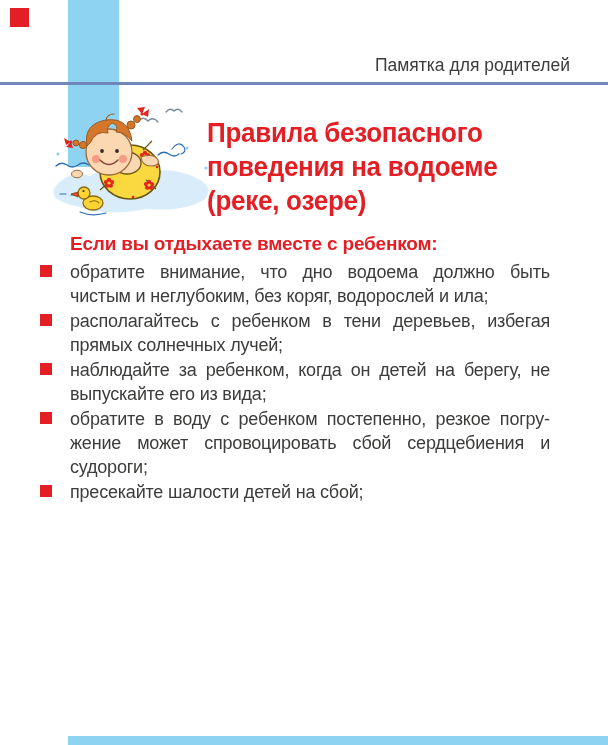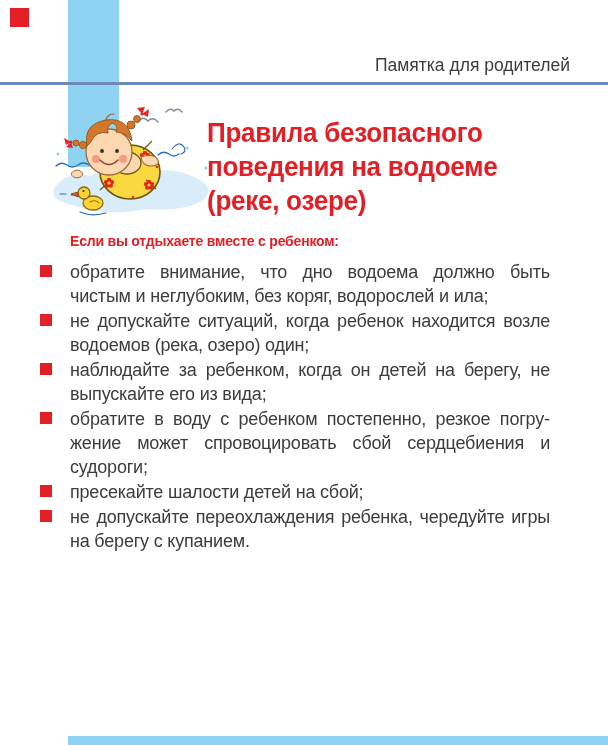--- a/index.html
+++ b/index.html
@@ -12,21 +12,21 @@
   .header-label{position:absolute;top:55px;right:38px;font-size:17.5px;color:var(--body-text);}
   .rule{position:absolute;top:82px;left:0;width:608px;height:3px;background:var(--rule-blue);}
   .bottom-bar{position:absolute;left:68px;bottom:0;width:540px;height:9px;background:var(--stripe-blue);}
   .illustration{position:absolute;left:46px;top:94px;width:175px;height:130px;}
   .title{
     position:absolute;left:207px;top:116px;color:var(--accent-red);
     font-weight:bold;font-size:28px;line-height:34px;letter-spacing:-0.3px;
     transform:scaleX(0.93);transform-origin:left top;white-space:nowrap;
   }
   .title span{display:block;}
-  .subtitle{position:absolute;left:70px;top:233px;color:var(--accent-red);font-weight:bold;font-size:14px;letter-spacing:-0.2px;}
+  .subtitle{position:absolute;left:70px;top:233px;color:var(--accent-red);font-weight:bold;font-size:19px;letter-spacing:-0.2px;}
   .list{position:absolute;left:40px;top:260px;width:522px;}
   .item{
     position:relative;padding-left:30px;margin:0 12px 1px 0;
     text-align:justify;font-size:18px;line-height:24px;
     color:var(--body-text);letter-spacing:-0.2px;
   }
   .bullet{position:absolute;left:0;top:5px;width:12px;height:12px;background:var(--accent-red);}
 </style>
 </head>
 <body>
@@ -135,39 +135,32 @@
 <div class="list">
     <div class="item">
     <span class="bullet"></span>
     <span>обратите внимание, что дно водоема должно быть чистым и неглубоким, без коряг, водорослей и ила;</span>
   </div>
     <div class="item">
     <span class="bullet"></span>
   </div>
     <div class="item">
     <span class="bullet"></span>
+    <span>располагайтесь с ребенком в тени деревьев, избегая прямых солнечных лучей;</span>
   </div>
     <div class="item">
     <span class="bullet"></span>
-  </div>
-    <div class="item">
-    <span class="bullet"></span>
-    <span>не допускайте ситуаций, когда ребенок находится возле водоемов (река, озеро) один;</span>
   </div>
     <div class="item">
     <span class="bullet"></span>
     <span>наблюдайте за ребенком, когда он детей на берегу, не выпускайте его из вида;</span>
   </div>
     <div class="item">
     <span class="bullet"></span>
     <span>обратите в воду с ребенком постепенно, резкое погру­жение может спровоцировать сбой сердцебиения и судороги;</span>
   </div>
     <div class="item">
     <span class="bullet"></span>
     <span>пресекайте шалости детей на сбой;</span>
   </div>
-    <div class="item">
-    <span class="bullet"></span>
-    <span>не допускайте переохлаждения ребенка, чередуйте игры на берегу с купанием.</span>
-  </div>
   </div>
 
 <div class="bottom-bar"></div>
 
 </body></html>

